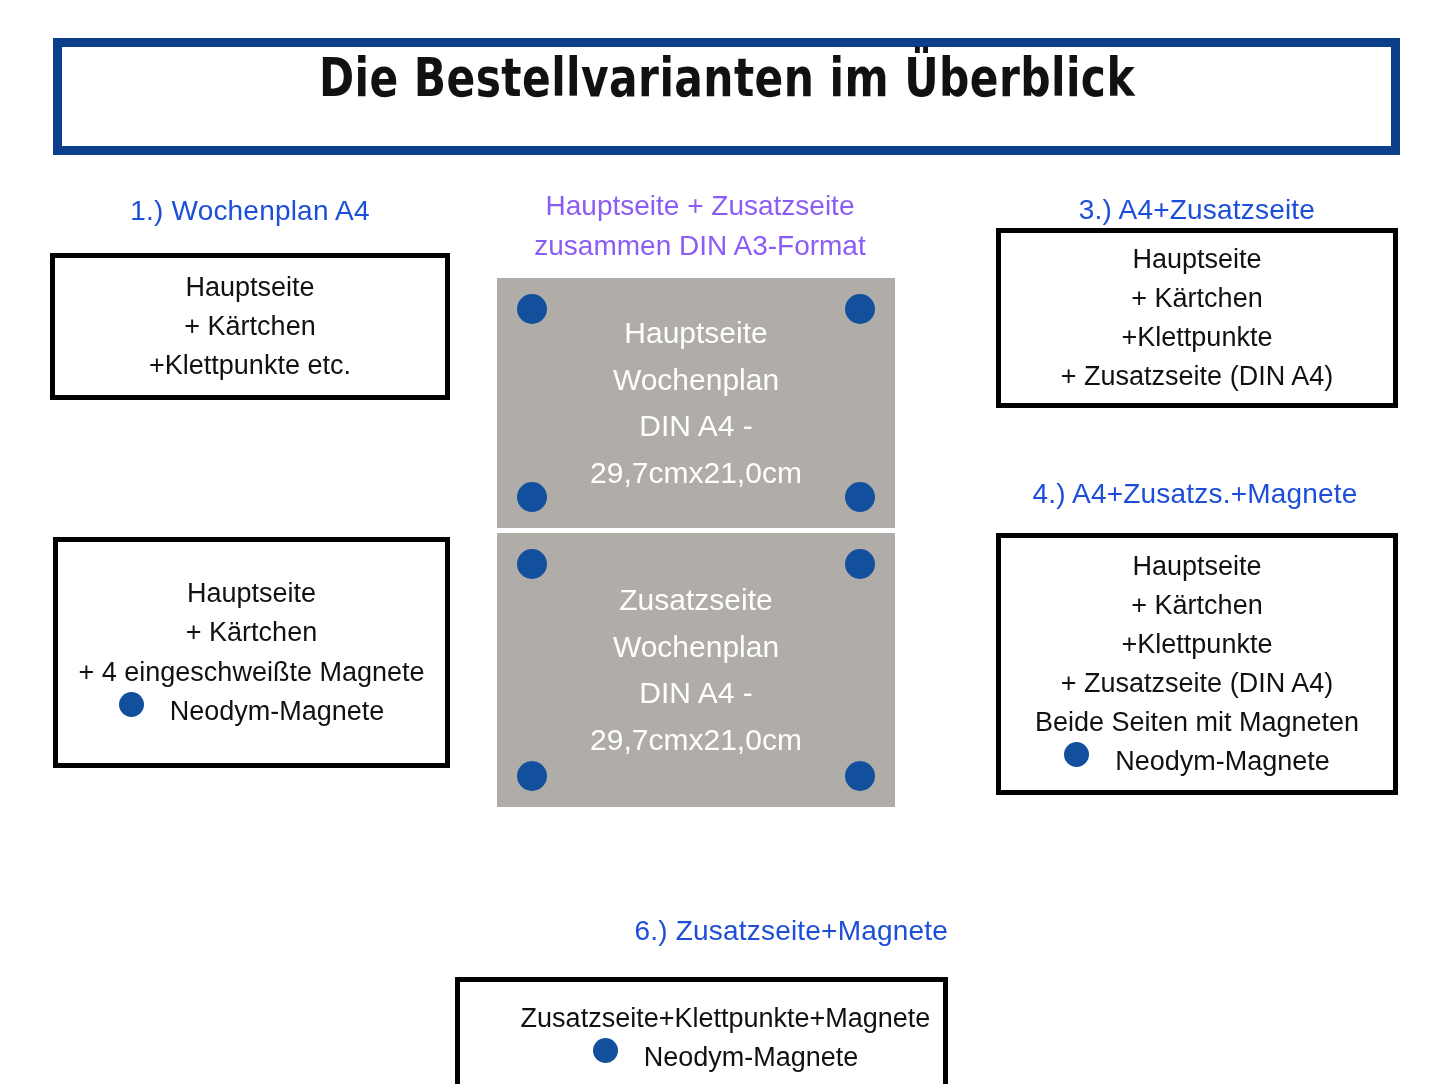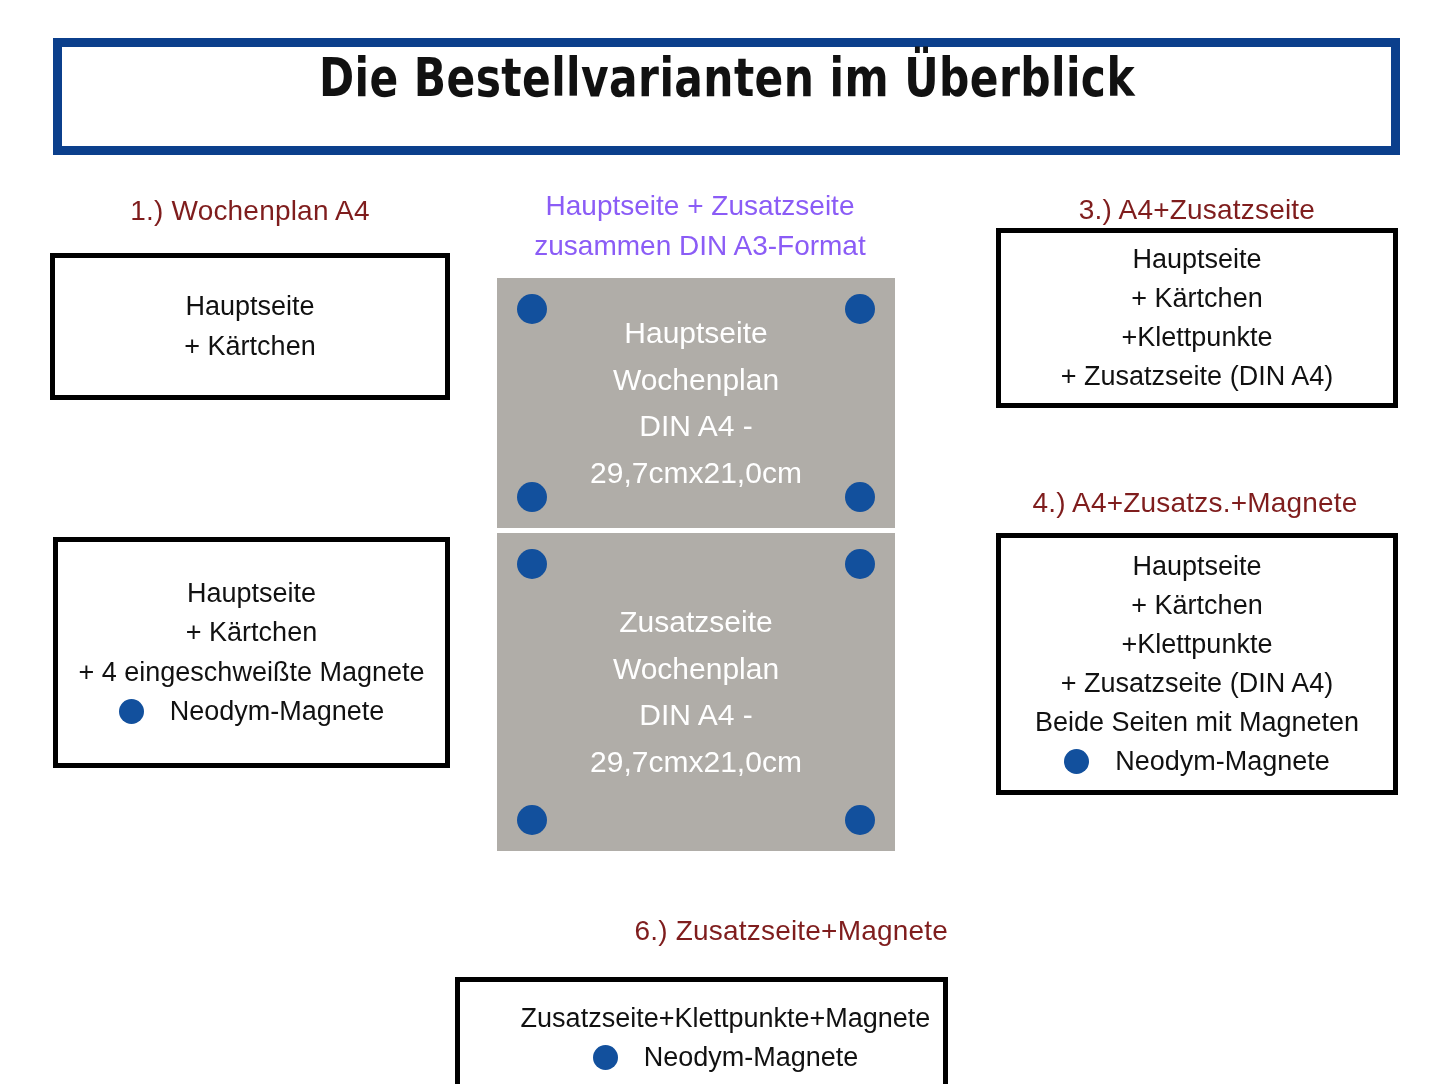--- a/index.html
+++ b/index.html
@@ -39,21 +39,21 @@
     color: #111111;
     transform: scaleX(0.80);
     transform-origin: center;
     white-space: nowrap;
   }
 
   
   .opt-heading {
     position: absolute;
     font-size: 28px;
-    color: #7f1d1d;
+    color: #1d4ed8;
     white-space: nowrap;
     text-align: center;
     letter-spacing: 0.2px;
   }
 
   
   .box {
     position: absolute;
     box-sizing: border-box;
     border: 5px solid #000000;
@@ -67,21 +67,20 @@
     font-size: 27px;
     line-height: 1.45;
     color: #111111;
     white-space: nowrap;
     text-align: center;
   }
 
   
   .magline {
     display: flex;
-    align-items: center;
     justify-content: center;
     white-space: nowrap;
   }
   .dot {
     display: inline-block;
     border-radius: 50%;
     background: #12509D;
   }
   .dot-inline {
     width: 25px;
@@ -136,20 +135,21 @@
 <div id="canvas">
 
   <div class="title-banner">
     <div class="title-text">Die Bestellvarianten im Überblick</div>
   </div>
 
   <div class="opt-heading" style="left:50px; top:195px; width:400px;">1.) Wochenplan A4</div>
   <div class="box" style="left:50px; top:253px; width:400px; height:147px;">
     <div class="line">Hauptseite</div>
     <div class="line">+ Kärtchen</div>
+    <div class="line">+Klettpunkte etc.</div>
   </div>
 
   <div class="box" style="left:53px; top:537px; width:397px; height:231px;">
     <div class="line">Hauptseite</div>
     <div class="line">+ Kärtchen</div>
     <div class="line">+ 4 eingeschweißte Magnete</div>
     <div class="line magline">
       <span class="dot dot-inline"></span>
       <span>Neodym-Magnete</span>
     </div>
@@ -164,40 +164,40 @@
     <span class="corner-dot cd-tl"></span>
     <span class="corner-dot cd-tr"></span>
     <span class="corner-dot cd-bl"></span>
     <span class="corner-dot cd-br"></span>
     <div class="pline">Hauptseite</div>
     <div class="pline">Wochenplan</div>
     <div class="pline">DIN A4 -</div>
     <div class="pline">29,7cmx21,0cm</div>
   </div>
 
-  <div class="page-panel" style="left:497px; top:533px; width:398px; height:318px;">
+  <div class="page-panel" style="left:497px; top:533px; width:398px; height:274px;">
     <span class="corner-dot cd-tl"></span>
     <span class="corner-dot cd-tr"></span>
     <span class="corner-dot cd-bl"></span>
     <span class="corner-dot cd-br"></span>
     <div class="pline">Zusatzseite</div>
     <div class="pline">Wochenplan</div>
     <div class="pline">DIN A4 -</div>
     <div class="pline">29,7cmx21,0cm</div>
   </div>
 
   <div class="opt-heading" style="left:996px; top:194px; width:402px;">3.)  A4+Zusatzseite</div>
   <div class="box" style="left:996px; top:228px; width:402px; height:180px;">
     <div class="line">Hauptseite</div>
     <div class="line">+ Kärtchen</div>
     <div class="line">+Klettpunkte</div>
     <div class="line">+ Zusatzseite (DIN A4)</div>
   </div>
 
-  <div class="opt-heading" style="left:990px; top:478px; width:410px;margin-top:9px;">4.) A4+Zusatzs.+Magnete</div>
+  <div class="opt-heading" style="left:990px; top:478px; width:410px;">4.) A4+Zusatzs.+Magnete</div>
   <div class="box" style="left:996px; top:533px; width:402px; height:262px;">
     <div class="line">Hauptseite</div>
     <div class="line">+ Kärtchen</div>
     <div class="line">+Klettpunkte</div>
     <div class="line">+ Zusatzseite (DIN A4)</div>
     <div class="line">Beide Seiten mit Magneten</div>
     <div class="line magline">
       <span class="dot dot-inline"></span>
       <span>Neodym-Magnete</span>
     </div>

